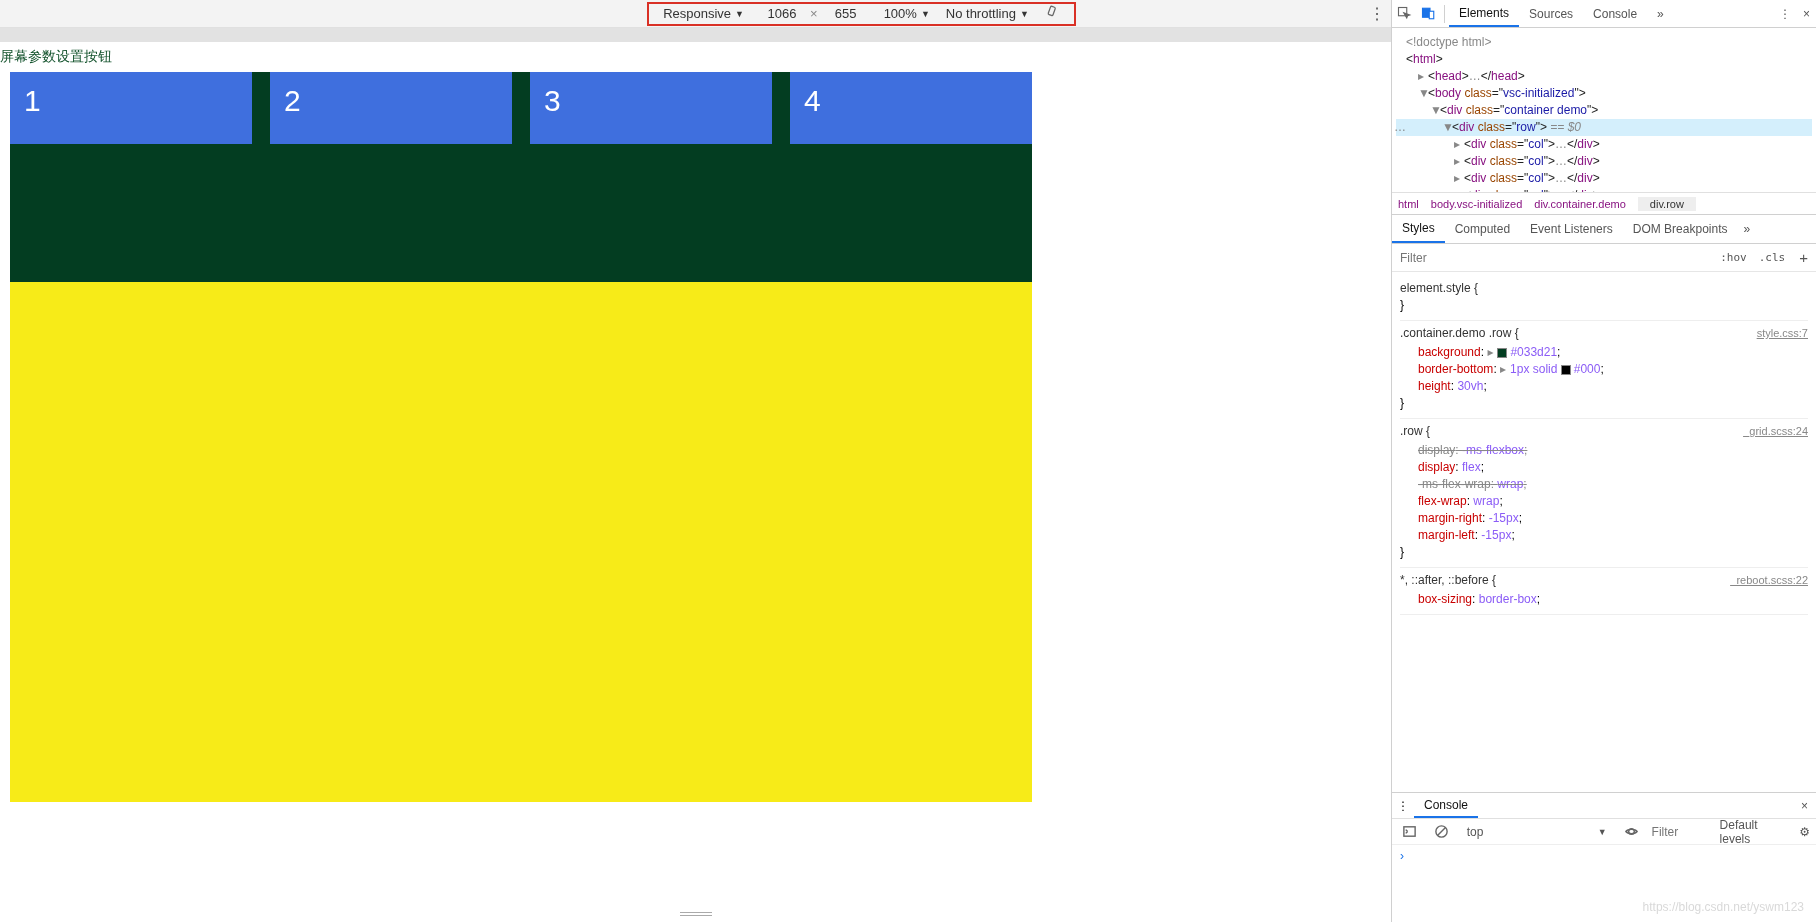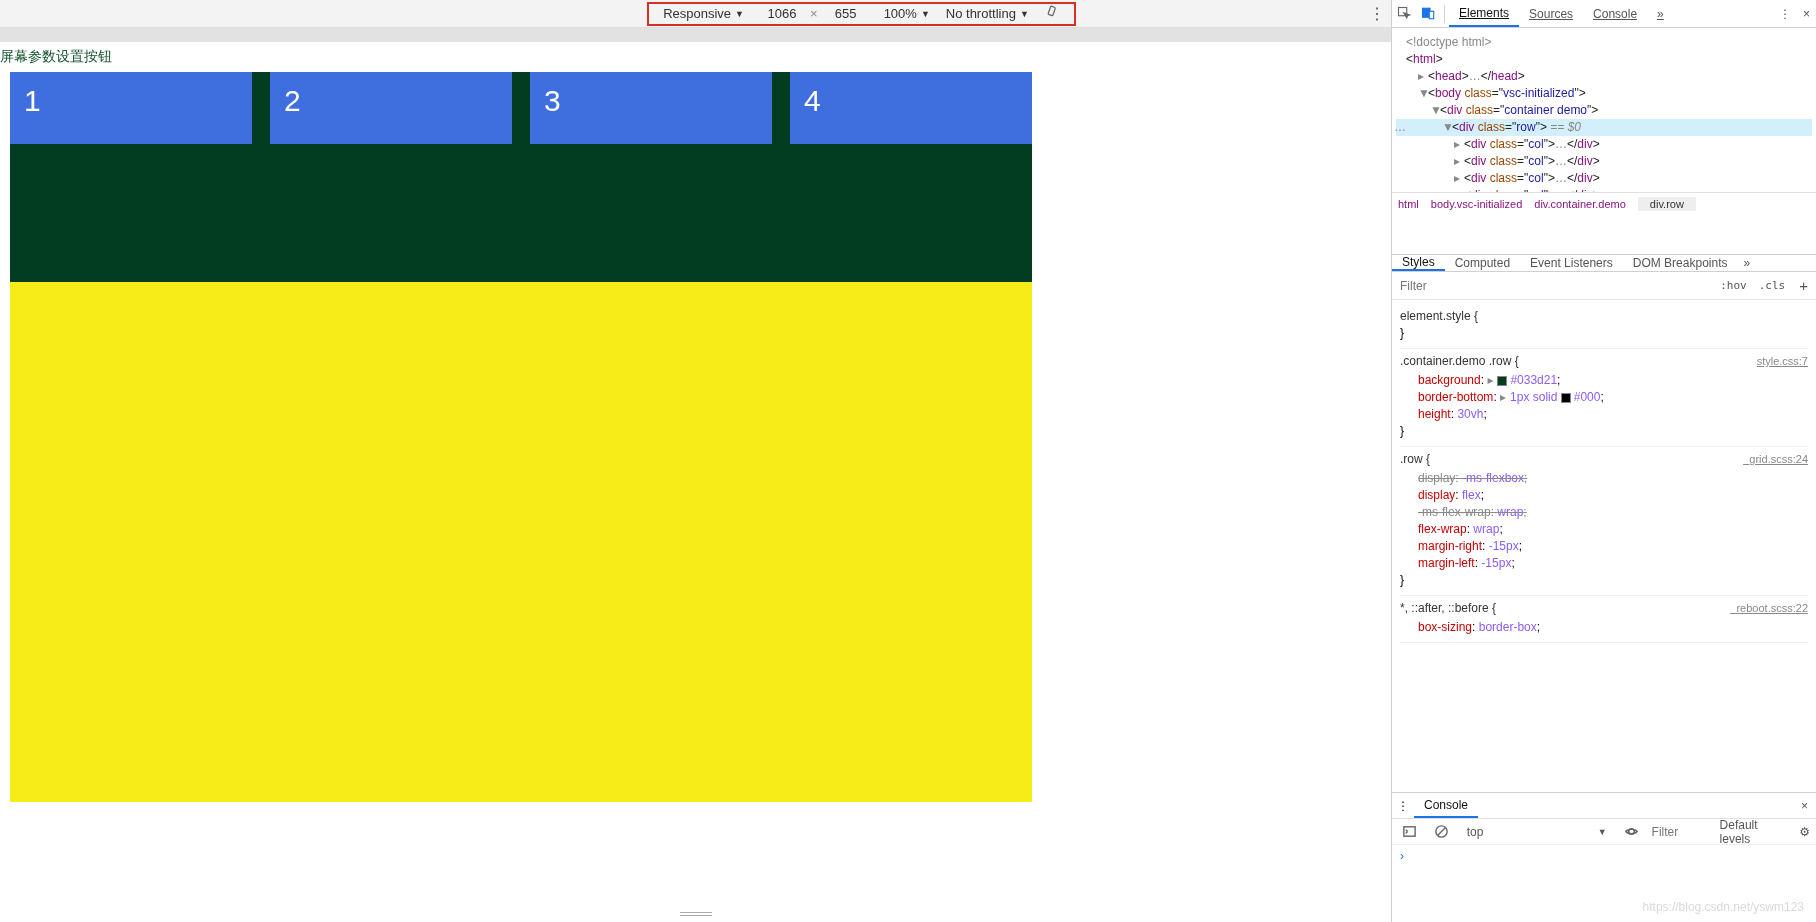--- a/index.html
+++ b/index.html
@@ -30,42 +30,42 @@
 .splitter { position:absolute; bottom:6px; left:50%; transform:translateX(-50%); width:32px; height:4px; border-top:1px solid #aaa; border-bottom:1px solid #aaa; }
 
 
 .devtools { width:425px; border-left:1px solid #d0d0d0; display:flex; flex-direction:column; background:#fff; font-size:12px; }
 .dt-top { height:28px; display:flex; align-items:center; border-bottom:1px solid #d0d0d0; }
 .dt-ico { width:24px; display:flex; align-items:center; justify-content:center; cursor:pointer; }
 .dt-ico svg { width:15px; height:15px; }
 .dt-ico.active svg { stroke:#1a73e8; fill:#1a73e8; }
 .vline { width:1px; height:18px; background:#d0d0d0; margin:0 4px; }
 .dt-tabs { display:flex; align-items:center; height:100%; }
-.dt-tab { padding:2px 10px; height:100%; display:flex; align-items:center; color:#555; cursor:pointer;text-decoration:underline; }
+.dt-tab { padding:2px 10px; height:100%; display:flex; align-items:center; color:#555; cursor:pointer; }
 .dt-tab.active { color:#111; border-bottom:2px solid #1a73e8; }
 .dt-more { margin-left:auto; display:flex; align-items:center; }
 .dt-more span { padding:0 6px; cursor:pointer; color:#555; }
 
 
 .dom-tree { padding:6px 4px 4px 4px; font-family:Menlo,Consolas,monospace; font-size:12px; line-height:17px; overflow:auto; flex:0 0 164px; color:#222; }
 .dom-tree .ln { white-space:nowrap; }
 .ind1{padding-left:10px}.ind2{padding-left:22px}.ind3{padding-left:34px}.ind4{padding-left:46px}.ind5{padding-left:58px}
 .caret{color:#888;display:inline-block;width:10px}
 .tag{color:#881280}.attr{color:#994500}.val{color:#1a1aa6}.gray{color:#888}.selmark{color:#888;font-style:italic}
 .sel-row{background:#d4effc;}
 .row-dots{position:relative}
 .row-dots::before{content:"\2026";position:absolute;left:-2px;color:#888}
 
 
 .crumbs { height:22px; border-top:1px solid #e0e0e0; display:flex; align-items:center; font-size:11px; padding:0 6px; gap:12px; }
 .crumb { color:#881280; cursor:pointer; }
 .crumb.active { background:#eee; color:#333; padding:1px 12px; }
 
 
-.sub-tabs { height:18px; border-top:1px solid #d0d0d0; border-bottom:1px solid #d0d0d0; display:flex; align-items:center;margin-top:40px; }
+.sub-tabs { height:30px; border-top:1px solid #d0d0d0; border-bottom:1px solid #d0d0d0; display:flex; align-items:center; }
 .sub-tab { padding:0 10px; color:#555; cursor:pointer; height:100%; display:flex; align-items:center; }
 .sub-tab.active { color:#111; border-bottom:2px solid #1a73e8; }
 .sub-more { margin-left:6px; color:#555; cursor:pointer; }
 
 .filter-row { height:28px; display:flex; align-items:center; border-bottom:1px solid #e6e6e6; }
 .filter-row input { flex:1; border:none; padding:0 8px; font-size:12px; color:#555; outline:none; }
 .filter-tog { font-family:Menlo,monospace; font-size:11px; color:#555; padding:0 6px; cursor:pointer; }
 .plus { font-size:15px; padding:0 8px; color:#555; cursor:pointer; }
 
 .styles-body { flex:1; overflow:auto; font-family:Menlo,Consolas,monospace; font-size:12px; line-height:17px; padding:4px 8px 8px 8px; }

